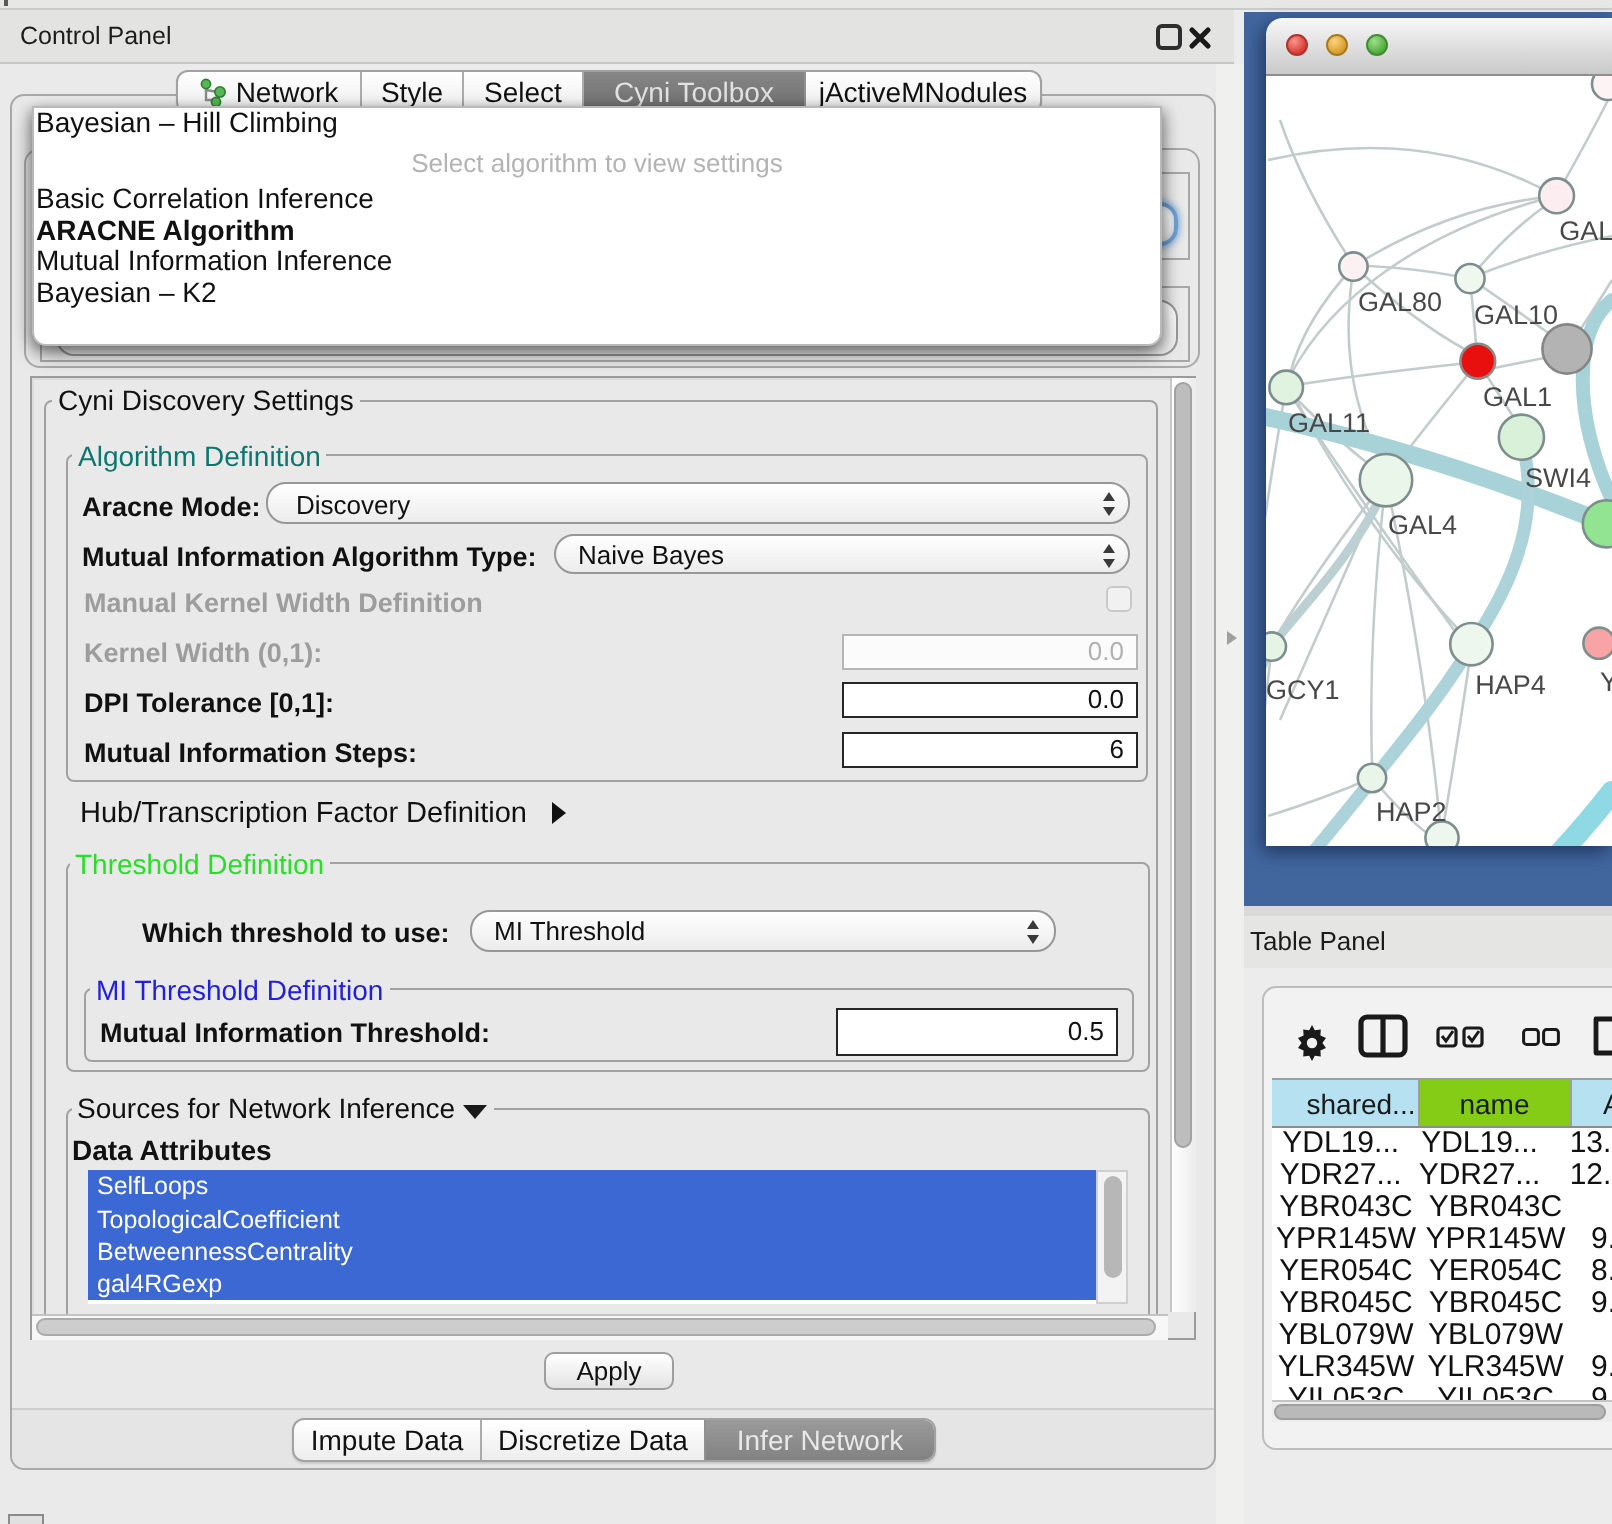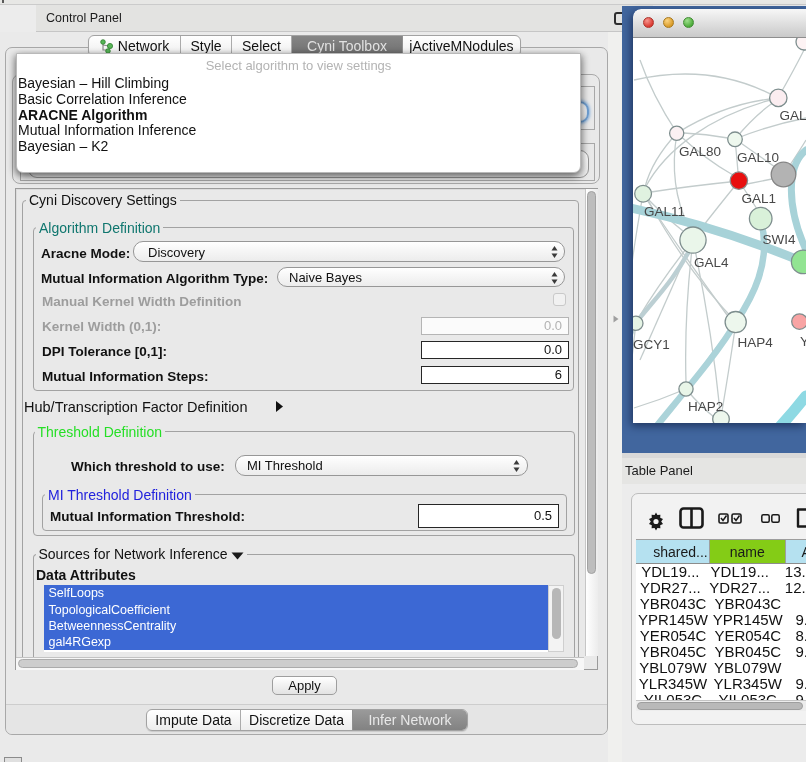--- a/index.html
+++ b/index.html
@@ -14,21 +14,21 @@
 .inp { border:1.5px solid #262626; background:#fff; font-size:13px; color:#111; text-align:right; padding-right:6px; }
 .grp { border:1px solid #a2a2a2; border-radius:4px; }
 .gtitle { position:absolute; font-size:14px; background:#e9e9e9; padding:0 3px; white-space:nowrap; line-height:14px; }
 </style>
 </head>
 <body>
 
 <div class="abs" style="left:0;top:0;width:806px;height:5px;background:#e7e7e5;border-bottom:1px solid #cbcbcb;"></div>
 <div class="abs" style="left:2px;top:0;width:2px;height:3px;background:#5a5a5a;"></div>
 
-<div class="abs" style="left:0;top:5px;width:617px;height:27px;background:#e3e3e1;border-bottom:1px solid #c6c6c6;margin-left:36px;">
+<div class="abs" style="left:0;top:5px;width:617px;height:27px;background:#e3e3e1;border-bottom:1px solid #c6c6c6;">
   <div class="abs" style="left:10px;top:0;height:26px;line-height:26px;font-size:12.5px;color:#1c1c1c;">Control Panel</div>
   <div class="abs" style="left:578px;top:7px;width:13px;height:13px;border:2px solid #2e2e2e;border-radius:3px;"></div>
   <svg class="abs" style="left:594px;top:8px;" width="12" height="12" viewBox="0 0 12 12">
       <path d="M2,2 L10,10 M10,2 L2,10" stroke="#1a1a1a" stroke-width="2.6" stroke-linecap="round"></path>
     </svg>
 </div>
 
 <div class="abs" style="left:0;top:32px;width:608px;height:730px;background:#eaeaea;"></div>
 
 <div class="abs" style="left:608px;top:32px;width:14px;height:730px;background:#f0f0ee;"></div>
@@ -90,21 +90,21 @@
 
 <div class="abs lblg" style="left:42px;top:318.5px;">Kernel Width (0,1):</div>
 <div class="abs inp" style="left:421px;top:316.5px;width:148px;height:18px;border:1px solid #b5b5b5;background:#fbfbfb;color:#b2b2b2;line-height:16px;">0.0</div>
 
 <div class="abs lbl" style="left:42px;top:343.5px;">DPI Tolerance [0,1]:</div>
 <div class="abs inp" style="left:421px;top:341px;width:148px;height:18px;line-height:15px;">0.0</div>
 
 <div class="abs lbl" style="left:42px;top:368.5px;">Mutual Information Steps:</div>
 <div class="abs inp" style="left:421px;top:366px;width:148px;height:18px;line-height:15px;">6</div>
 
-<div class="abs" style="left:24px;top:399px;font-size:14.5px;color:#111;">Hub/Transcription Factor Definition</div>
+<div class="abs" style="left:40px;top:399px;font-size:14.5px;color:#111;">Hub/Transcription Factor Definition</div>
 <svg class="abs" style="left:275px;top:401px;" width="9" height="11" viewBox="0 0 9 11">
     <path d="M1,0 L8,5.5 L1,11 Z" fill="#111"></path>
   </svg>
 
 <div class="abs grp" style="left:33px;top:431px;width:541.5px;height:105px;"></div>
 <div class="gtitle" style="left:34.5px;top:424.5px;color:#26df26;">Threshold Definition</div>
 
 <div class="abs lbl" style="left:71px;top:459px;">Which threshold to use:</div>
 <div class="abs combo" style="left:235px;top:454.5px;width:293px;height:21.5px;">
   <div class="ctext" style="left:11px;">MI Threshold</div>
@@ -148,22 +148,22 @@
 <div class="abs" style="left:6px;top:704px;width:601px;height:30px;background:#e5e5e5;border-top:1px solid #cdcdcd;border-radius:0 0 7px 7px;"></div>
 <div class="abs" style="left:146px;top:709px;height:21.5px;display:flex;border:1px solid #a2a2a2;border-radius:6px;overflow:hidden;background:linear-gradient(#ffffff,#ededed);box-shadow:0 1px 1px rgba(0,0,0,0.12);">
   <div style="width:94px;display:flex;align-items:center;justify-content:center;border-right:1px solid #ababab;font-size:14px;color:#111;">Impute Data</div>
   <div style="width:112px;display:flex;align-items:center;justify-content:center;border-right:1px solid #909090;font-size:14px;color:#111;">Discretize Data</div>
   <div style="width:114px;display:flex;align-items:center;justify-content:center;font-size:14px;color:#e8e8e8;background:linear-gradient(#9a9a9a,#828282);">Infer Network</div>
 </div>
 
 <div class="abs" style="left:4px;top:757px;width:18px;height:8px;border:1.5px solid #8b8b8b;background:#e0e0e0;"></div>
 
 <div class="abs" style="left:16px;top:53px;width:565px;height:120px;background:#fff;border:1px solid #b9b9b9;border-radius:0 0 7px 7px;box-shadow:0 4px 10px rgba(0,0,0,0.38), -2px 2px 6px rgba(0,0,0,0.18), 2px 2px 6px rgba(0,0,0,0.18);z-index:50;">
+  <div style="height:15.8px;line-height:15.8px;padding-left:1px;font-size:14px;color:#111;">Bayesian – Hill Climbing</div>
   <div style="height:22px;line-height:24px;text-align:center;color:#b3b3b3;font-size:13px;">Select algorithm to view settings</div>
-  <div style="height:15.8px;line-height:15.8px;padding-left:1px;font-size:14px;color:#111;">Bayesian – Hill Climbing</div>
   <div style="height:15.8px;line-height:15.8px;padding-left:1px;font-size:14px;color:#111;">Basic Correlation Inference</div>
   <div style="height:15.8px;line-height:15.8px;padding-left:1px;font-size:14px;color:#111;font-weight:bold;">ARACNE Algorithm</div>
   <div style="height:15.8px;line-height:15.8px;padding-left:1px;font-size:14px;color:#111;">Mutual Information Inference</div>
   <div style="height:15.8px;line-height:15.8px;padding-left:1px;font-size:14px;color:#111;">Bayesian – K2</div>
 </div>
 
 <div class="abs" style="left:622px;top:6px;width:184px;height:447px;background:#41669e;"></div>
 
 <div class="abs" style="left:633px;top:9px;width:173px;height:414px;border-radius:8px 0 0 0;box-shadow:-2px 3px 9px rgba(5,15,45,0.55);overflow:hidden;">
   <div style="height:29px;background:linear-gradient(#f7f7f7,#c9c9c9);border-bottom:1px solid #8e8e8e;border-radius:8px 0 0 0;position:relative;">

